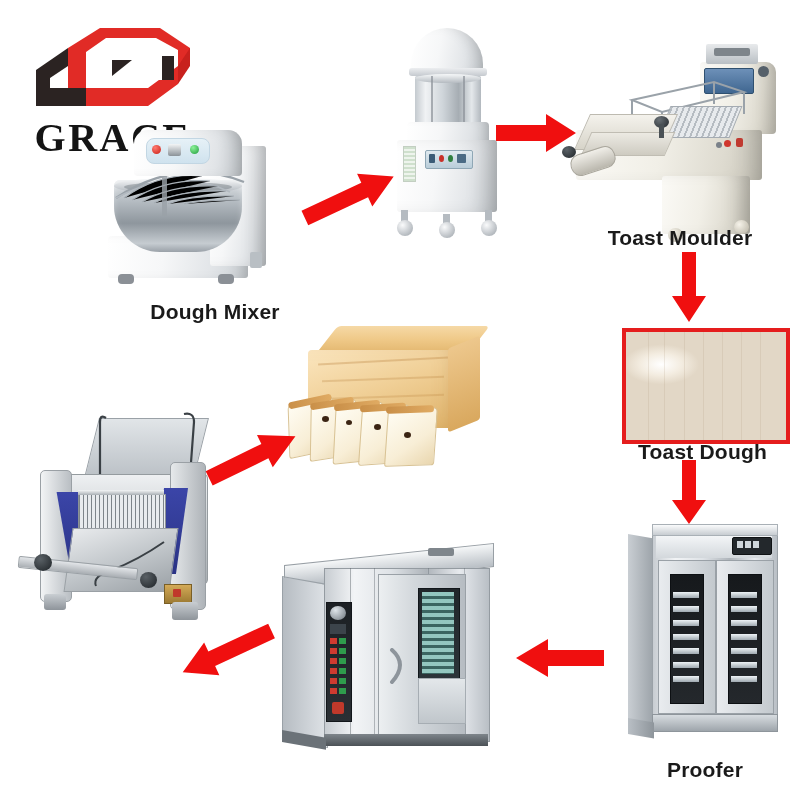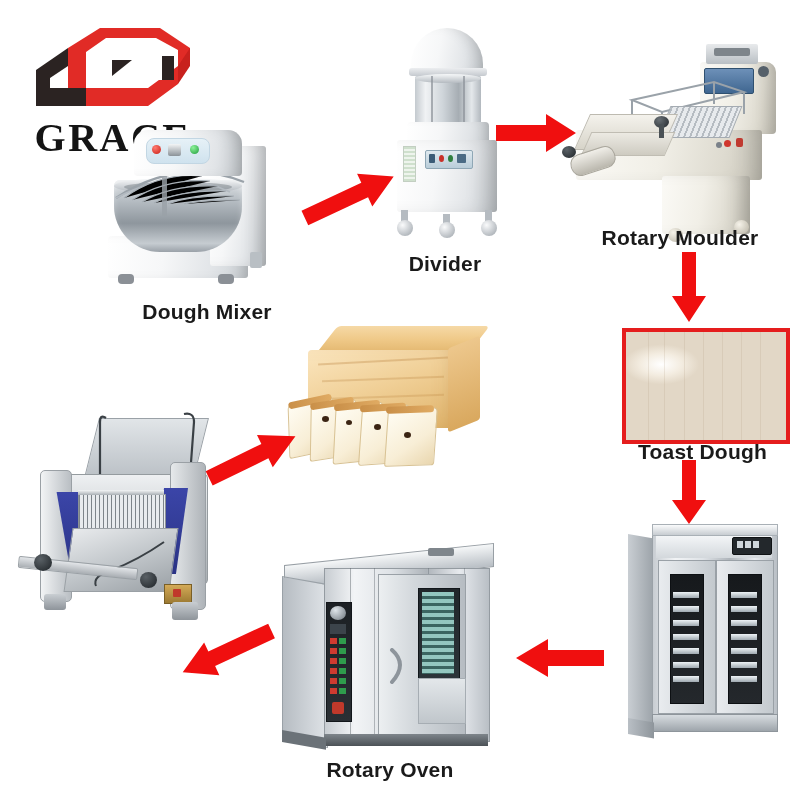--- a/index.html
+++ b/index.html
@@ -114,21 +114,21 @@
     </svg>
 
     <div class="pz white-body" style="left:34px;top:12px;width:108px;height:46px;border-radius:14px 14px 4px 4px;box-shadow:inset -16px 0 20px -14px rgba(0,0,0,.3);"></div>
     <div class="pz" style="left:46px;top:20px;width:62px;height:24px;border-radius:8px;background:linear-gradient(180deg,#e6f1f7,#cfe2ee);border:1px solid #c2d6e3;"></div>
     <div class="pz" style="left:52px;top:27px;width:9px;height:9px;border-radius:50%;background:radial-gradient(circle at 35% 30%,#ff7b70,#c91d14);"></div>
     <div class="pz" style="left:68px;top:26px;width:13px;height:12px;border-radius:2px;background:linear-gradient(180deg,#f3f5f6,#8b9298);"></div>
     <div class="pz" style="left:90px;top:27px;width:9px;height:9px;border-radius:50%;background:radial-gradient(circle at 35% 30%,#8df39a,#1f9c3c);"></div>
 
     <div class="pz" style="left:62px;top:58px;width:5px;height:40px;background:#9aa1a8;opacity:.8;"></div>
   </div>
-  <div class="label" style="left:67px;top:300px;width:280px;">Dough Mixer</div>
+  <div class="label" style="left:75px;top:300px;width:280px;">Dough Mixer</div>
 
   <div class="mach" style="left:385px;top:28px;width:120px;height:200px;">
 
     <div class="pz white-body" style="left:26px;top:0px;width:72px;height:46px;border-radius:36px 36px 6px 6px;box-shadow:inset -12px 0 16px -10px rgba(0,0,0,.22);"></div>
     <div class="pz" style="left:24px;top:40px;width:78px;height:8px;border-radius:3px;background:linear-gradient(180deg,#eceef0,#c5cacf);"></div>
 
     <div class="pz" style="left:30px;top:48px;width:66px;height:50px;background:linear-gradient(90deg,#c4cacf 0%,#f0f2f4 16%,#cfd5da 42%,#a6adb3 66%,#e4e8eb 86%,#b2b8be 100%);border-radius:2px;"></div>
     <div class="pz" style="left:30px;top:46px;width:66px;height:9px;border-radius:50%;background:linear-gradient(180deg,#f6f8f9,#b5bbc1);"></div>
     <div class="pz" style="left:46px;top:48px;width:2px;height:50px;background:#8b9298;opacity:.7;"></div>
     <div class="pz" style="left:78px;top:48px;width:2px;height:50px;background:#8b9298;opacity:.7;"></div>
@@ -143,21 +143,20 @@
     <div class="pz" style="left:63px;top:127px;width:5px;height:7px;border-radius:50%;background:#2f7f3f;"></div>
     <div class="pz" style="left:72px;top:126px;width:9px;height:9px;background:#4a6b85;border-radius:1px;"></div>
 
     <div class="pz" style="left:16px;top:182px;width:7px;height:14px;background:#b5bbc1;"></div>
     <div class="pz" style="left:100px;top:182px;width:7px;height:14px;background:#b5bbc1;"></div>
     <div class="pz" style="left:58px;top:186px;width:7px;height:12px;background:#b5bbc1;"></div>
     <div class="pz" style="left:12px;top:192px;width:16px;height:16px;border-radius:50%;background:radial-gradient(circle at 35% 32%,#fafbfc,#9aa1a8);"></div>
     <div class="pz" style="left:96px;top:192px;width:16px;height:16px;border-radius:50%;background:radial-gradient(circle at 35% 32%,#fafbfc,#9aa1a8);"></div>
     <div class="pz" style="left:54px;top:194px;width:16px;height:16px;border-radius:50%;background:radial-gradient(circle at 35% 32%,#fafbfc,#9aa1a8);"></div>
   </div>
-  <div class="label" style="left:350px;top:252px;width:190px;">Divider</div>
 
   <div class="mach" style="left:556px;top:42px;width:236px;height:190px;">
 
     <div class="pz cream-body" style="left:144px;top:20px;width:76px;height:72px;border-radius:4px 10px 4px 4px;box-shadow:inset -18px 0 20px -14px rgba(0,0,0,.22);"></div>
     <div class="pz" style="left:150px;top:2px;width:52px;height:20px;background:linear-gradient(180deg,#e8eaec,#b9bfc4);border-radius:2px;"></div>
     <div class="pz" style="left:158px;top:6px;width:36px;height:8px;background:#7e858b;border-radius:2px;"></div>
     <div class="pz" style="left:148px;top:26px;width:48px;height:24px;background:linear-gradient(180deg,#6d90b8,#3f6690);border:1px solid #2f506f;border-radius:2px;"></div>
     <div class="pz" style="left:202px;top:24px;width:11px;height:11px;border-radius:50%;background:#55606a;"></div>
 
     <div class="pz cream-body" style="left:20px;top:88px;width:186px;height:50px;border-radius:3px;box-shadow:inset -22px 0 24px -16px rgba(0,0,0,.24);"></div>
@@ -184,21 +183,21 @@
     <div class="pz" style="left:98px;top:74px;width:15px;height:12px;border-radius:50%;background:radial-gradient(circle at 35% 30%,#6a7176,#23282c);"></div>
     <div class="pz" style="left:103px;top:82px;width:5px;height:14px;background:#4a5155;"></div>
 
     <div class="pz" style="left:14px;top:108px;width:44px;height:20px;border-radius:10px;background:linear-gradient(180deg,#f1efe9,#b9b6ac);border:1px solid #a9a69c;transform:rotate(-18deg);"></div>
     <div class="pz" style="left:6px;top:104px;width:14px;height:12px;border-radius:50%;background:radial-gradient(circle at 35% 30%,#5c6368,#1e2327);"></div>
 
     <div class="pz" style="left:168px;top:98px;width:7px;height:7px;border-radius:50%;background:#d0352c;"></div>
     <div class="pz" style="left:180px;top:96px;width:7px;height:9px;border-radius:2px;background:#c03a30;"></div>
     <div class="pz" style="left:160px;top:100px;width:6px;height:6px;border-radius:50%;background:#7a8189;"></div>
   </div>
-  <div class="label" style="left:565px;top:226px;width:230px;">Rotary Moulder</div>
+  <div class="label" style="left:565px;top:226px;width:230px;">Toast Moulder</div>
 
   <div class="photo-frame" style="left:622px;top:328px;width:160px;height:108px;">
     <div class="dough-photo">
       <div class="rib" style="left:14%"></div>
         <div class="rib" style="left:24%"></div>
       <div class="rib" style="left:36%"></div>
         <div class="rib" style="left:48%"></div>
       <div class="rib" style="left:60%"></div>
         <div class="rib" style="left:72%"></div>
       <div class="rib" style="left:84%"></div>
@@ -237,20 +236,21 @@
     <div class="pz" style="left:103px;top:88px;width:26px;height:6px;background:linear-gradient(180deg,#eef3f6,#9fa9b0);"></div>
     <div class="pz" style="left:103px;top:102px;width:26px;height:6px;background:linear-gradient(180deg,#eef3f6,#9fa9b0);"></div>
     <div class="pz" style="left:103px;top:116px;width:26px;height:6px;background:linear-gradient(180deg,#eef3f6,#9fa9b0);"></div>
     <div class="pz" style="left:103px;top:130px;width:26px;height:6px;background:linear-gradient(180deg,#eef3f6,#9fa9b0);"></div>
     <div class="pz" style="left:103px;top:144px;width:26px;height:6px;background:linear-gradient(180deg,#eef3f6,#9fa9b0);"></div>
     <div class="pz" style="left:103px;top:158px;width:26px;height:6px;background:linear-gradient(180deg,#eef3f6,#9fa9b0);"></div>
 
     <div class="pz" style="left:24px;top:196px;width:124px;height:16px;background:linear-gradient(180deg,#d7dce0,#9ea5ab);border:1px solid #8e959b;"></div>
     <div class="pz" style="left:0px;top:200px;width:26px;height:16px;background:linear-gradient(90deg,#b9bfc5,#8e959b);transform:skewY(10deg);transform-origin:left top;"></div>
   </div>
+  <div class="label" style="left:620px;top:758px;width:170px;">Proofer</div>
 
   <div class="mach" style="left:278px;top:528px;width:222px;height:222px;">
 
     <div class="pz" style="left:6px;top:26px;width:208px;height:22px;background:linear-gradient(180deg,#f5f7f8,#b8bec4);border:1px solid #989fa5;transform:skewY(-6deg);"></div>
     <div class="pz" style="left:150px;top:20px;width:26px;height:8px;background:#7f868c;border-radius:2px;"></div>
 
     <div class="pz" style="left:4px;top:48px;width:44px;height:162px;background:linear-gradient(90deg,#b6bcc2,#dfe3e7);transform:skewY(10deg);transform-origin:left top;border:1px solid #9aa1a7;"></div>
 
     <div class="pz steel-v" style="left:46px;top:40px;width:164px;height:172px;border:1px solid #949ba1;"></div>
 
@@ -282,21 +282,20 @@
       <path d="M6 2 Q22 16 6 34" fill="none" stroke="#8d949b" stroke-width="4" stroke-linecap="round"></path>
     </svg>
 
     <div class="pz" style="left:140px;top:60px;width:40px;height:90px;background:linear-gradient(180deg,#20262a,#2c3439);border:1px solid #11161a;"></div>
     <div class="pz" style="left:144px;top:64px;width:32px;height:82px;background:repeating-linear-gradient(180deg,#9fd7cf 0 4px,#3d6b66 4px 7px);opacity:.9;"></div>
     <div class="pz" style="left:140px;top:150px;width:46px;height:44px;background:linear-gradient(180deg,#e3e7ea,#c0c6cb);border:1px solid #a6adb3;"></div>
 
     <div class="pz" style="left:46px;top:206px;width:164px;height:12px;background:linear-gradient(180deg,#7e858b,#4c5257);"></div>
     <div class="pz" style="left:4px;top:202px;width:44px;height:12px;background:#6b7278;transform:skewY(10deg);transform-origin:left top;"></div>
   </div>
-  <div class="label" style="left:275px;top:758px;width:230px;">Rotary Oven</div>
 
   <div class="mach" style="left:12px;top:412px;width:210px;height:210px;">
 
     <div class="pz" style="left:78px;top:6px;width:108px;height:70px;background:linear-gradient(180deg,#e1e5e8,#b3b9bf);transform:skewX(-14deg);border:1px solid #9aa1a7;"></div>
     <svg class="pz" style="left:86px;top:0px;" width="106" height="72">
       <path d="M8 6 Q2 2 2 10 L2 66" fill="none" stroke="#3a4045" stroke-width="2.2"></path>
       <path d="M86 2 Q96 0 96 10 L92 64" fill="none" stroke="#3a4045" stroke-width="2.2"></path>
     </svg>
 
     <div class="pz" style="left:28px;top:62px;width:166px;height:108px;background:linear-gradient(180deg,#eef0f2 0%,#d3d7da 35%,#a9aeb3 100%);border:1px solid #959b9f;border-radius:4px;"></div>

